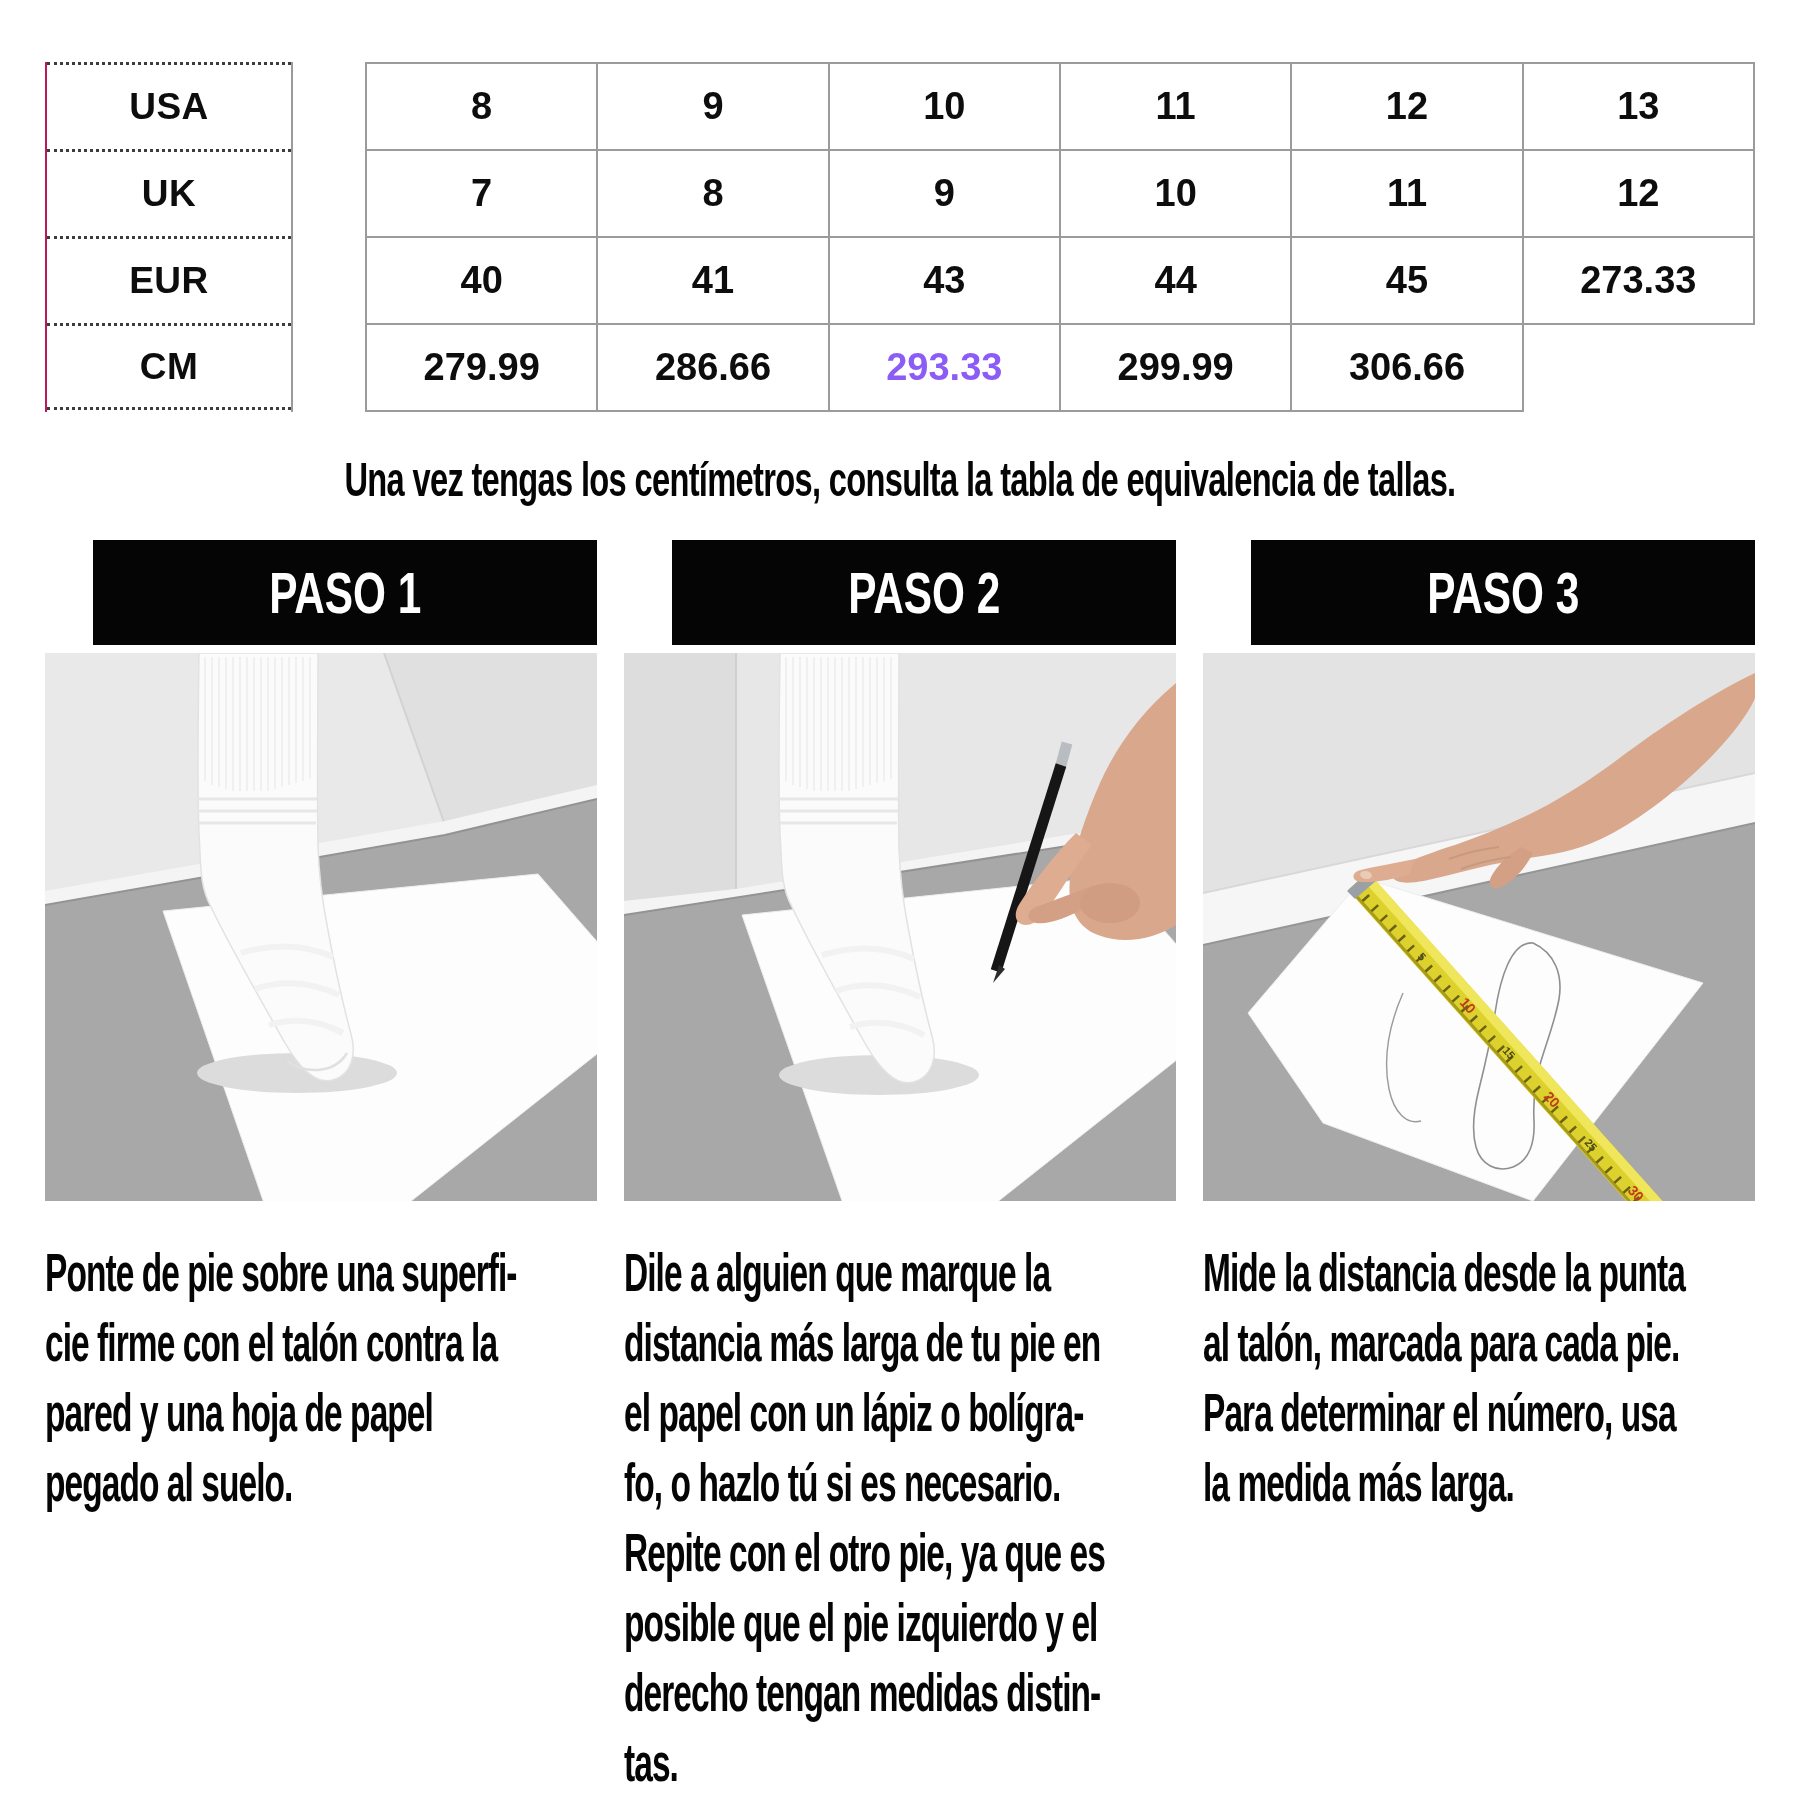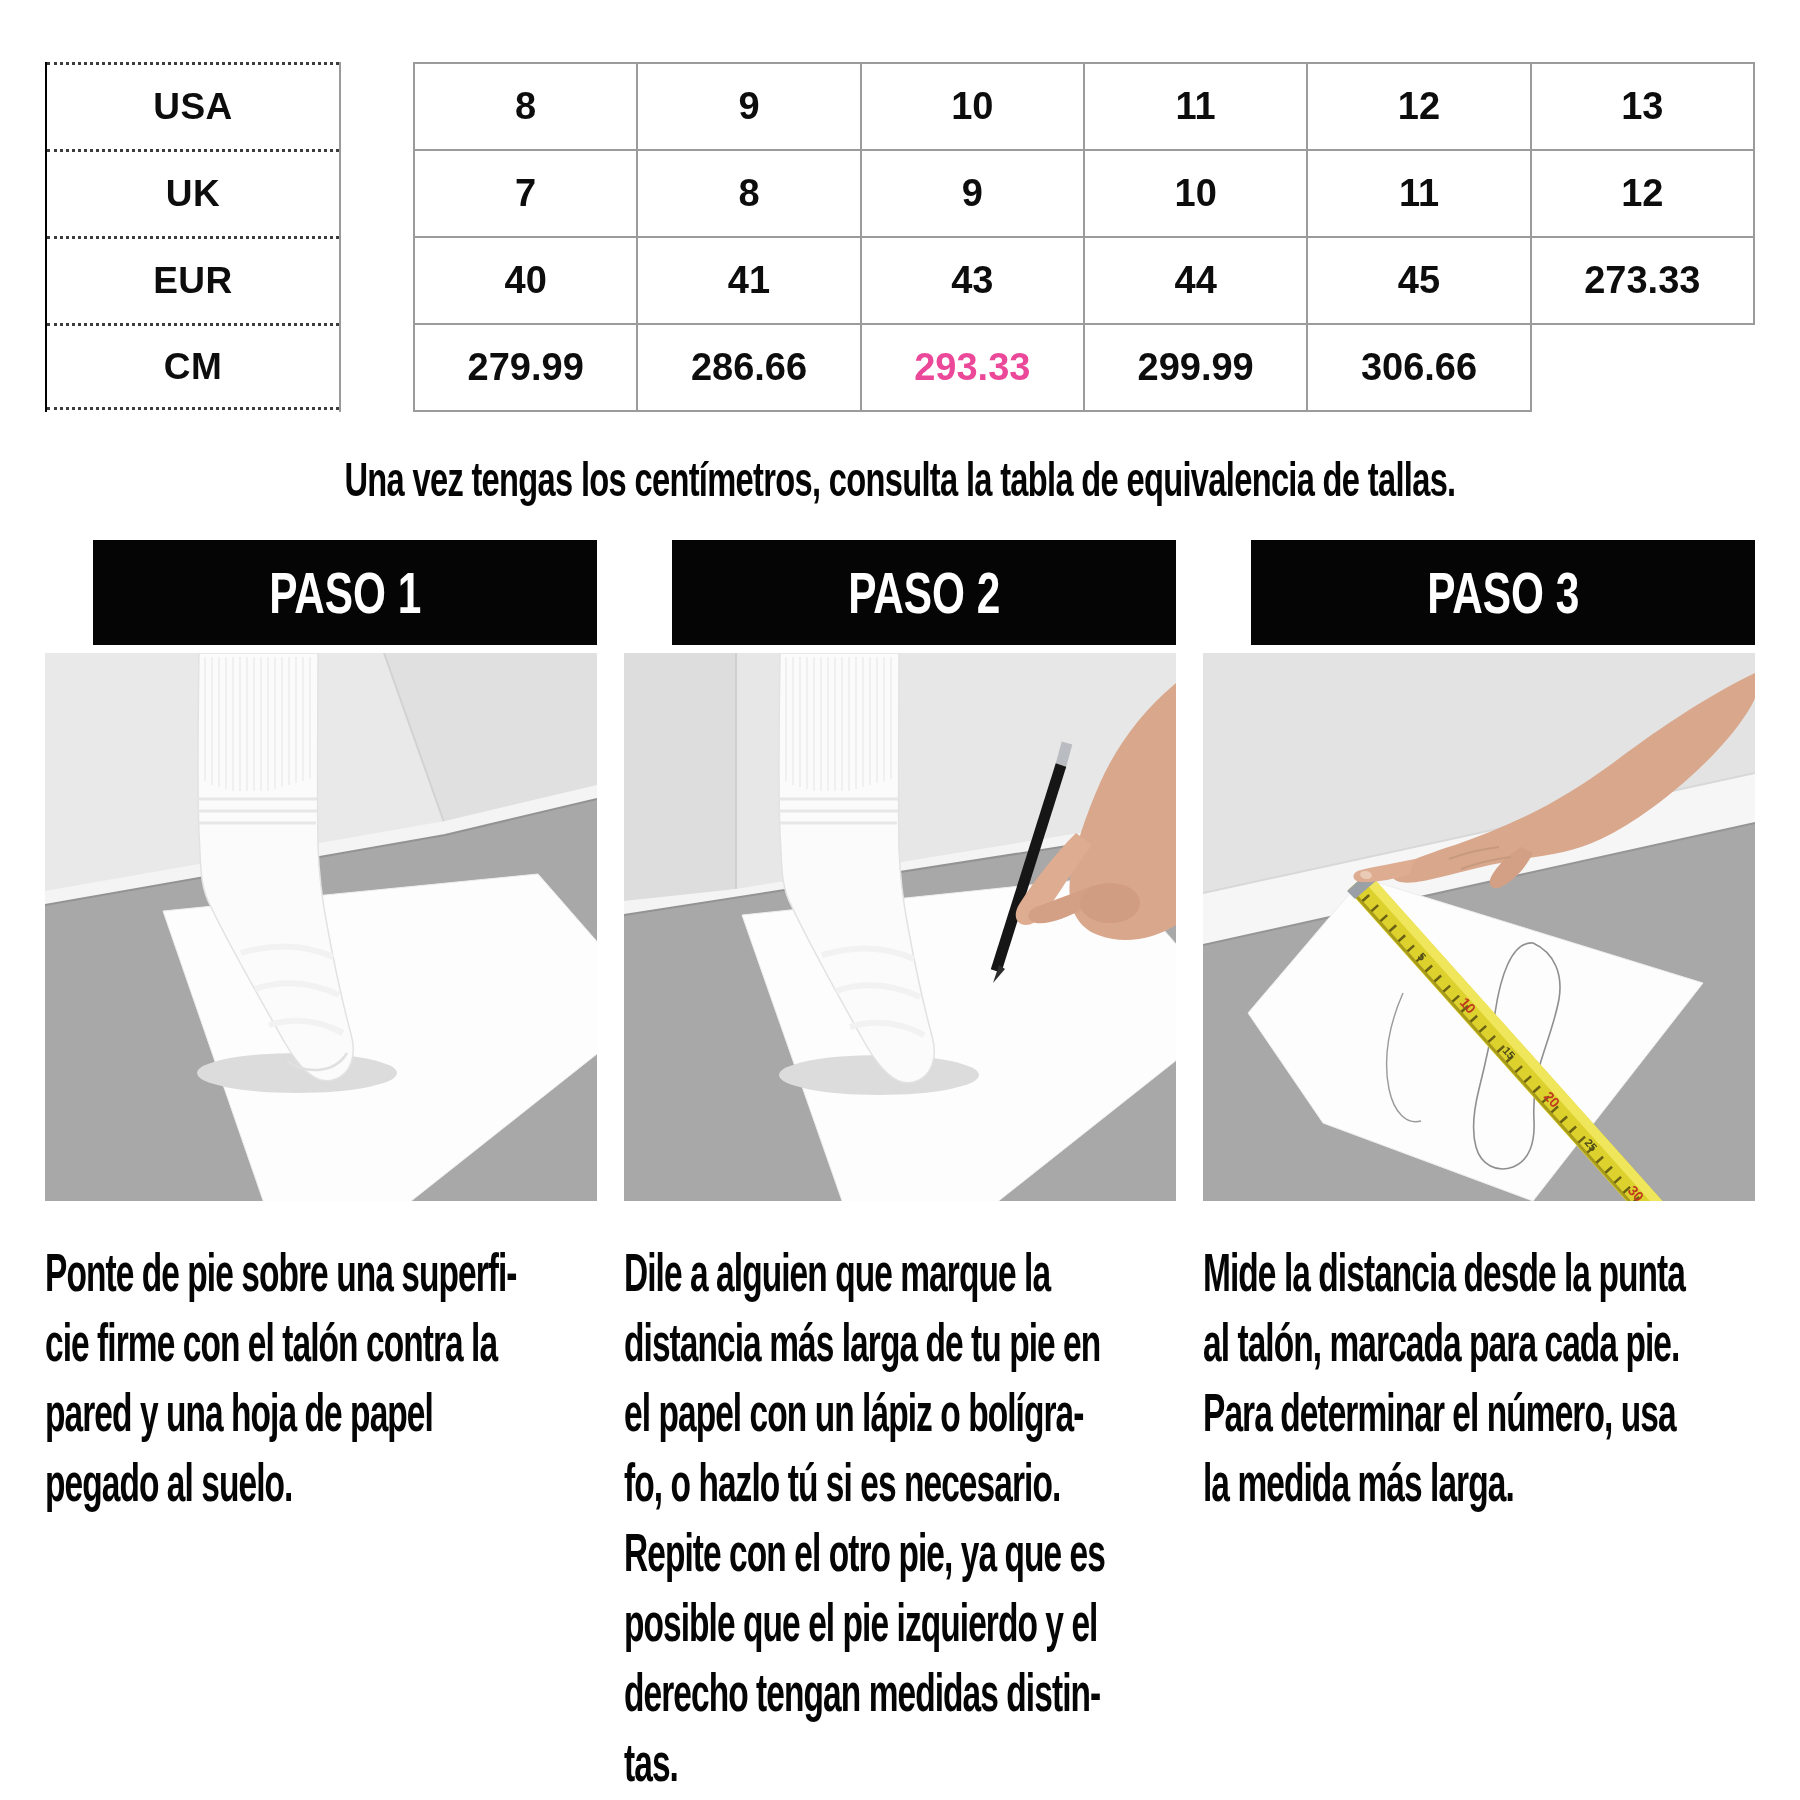--- a/index.html
+++ b/index.html
@@ -1,21 +1,21 @@
 <!DOCTYPE html>
 <html><head>
 <meta charset="utf-8">
 <style>
   html,body{margin:0;padding:0;background:#ffffff;}
   body{width:1800px;height:1800px;font-family:"Liberation Sans",sans-serif;color:#0d0d0d;overflow:hidden;}
   .page{padding:0 45px;}
 
   
   .table-section{display:flex;margin-top:62px;}
-  .label-table{width:296px;border-left:2px solid #000000;border-right:2px solid #9a9a9a;box-sizing:border-box;}
+  .label-table{width:248px;border-left:2px solid #be185d;border-right:2px solid #9a9a9a;box-sizing:border-box;}
   .label-row{height:87px;box-sizing:border-box;border-top:3px dotted #3c3c3c;
              display:flex;align-items:center;justify-content:center;
              font-weight:bold;font-size:37px;letter-spacing:.5px;}
   .label-row:last-child{border-bottom:3px dotted #3c3c3c;}
   .values-table{margin-left:72px;flex:1;display:grid;grid-template-columns:repeat(6,1fr);
                 border-top:2px solid #9b9b9b;border-left:2px solid #9b9b9b;}
   .value-cell{height:87px;box-sizing:border-box;border-right:2px solid #9b9b9b;border-bottom:2px solid #9b9b9b;
               display:flex;align-items:center;justify-content:center;
               font-weight:bold;font-size:38px;}
 
@@ -61,21 +61,21 @@
         <div class="value-cell">11</div>
         <div class="value-cell">12</div>
         <div class="value-cell">40</div>
         <div class="value-cell">41</div>
         <div class="value-cell">43</div>
         <div class="value-cell">44</div>
         <div class="value-cell">45</div>
         <div class="value-cell">273.33</div>
         <div class="value-cell">279.99</div>
         <div class="value-cell">286.66</div>
-        <div class="value-cell" style="color: #ec4899;">293.33</div>
+        <div class="value-cell" style="color: #8b5cf6;">293.33</div>
         <div class="value-cell">299.99</div>
         <div class="value-cell">306.66</div>
       </div>
   </div>
 
   <div class="subtitle">
     <span class="cond">Una vez tengas los centímetros, consulta la tabla de equivalencia de tallas.</span>
   </div>
 
   <div class="steps">

